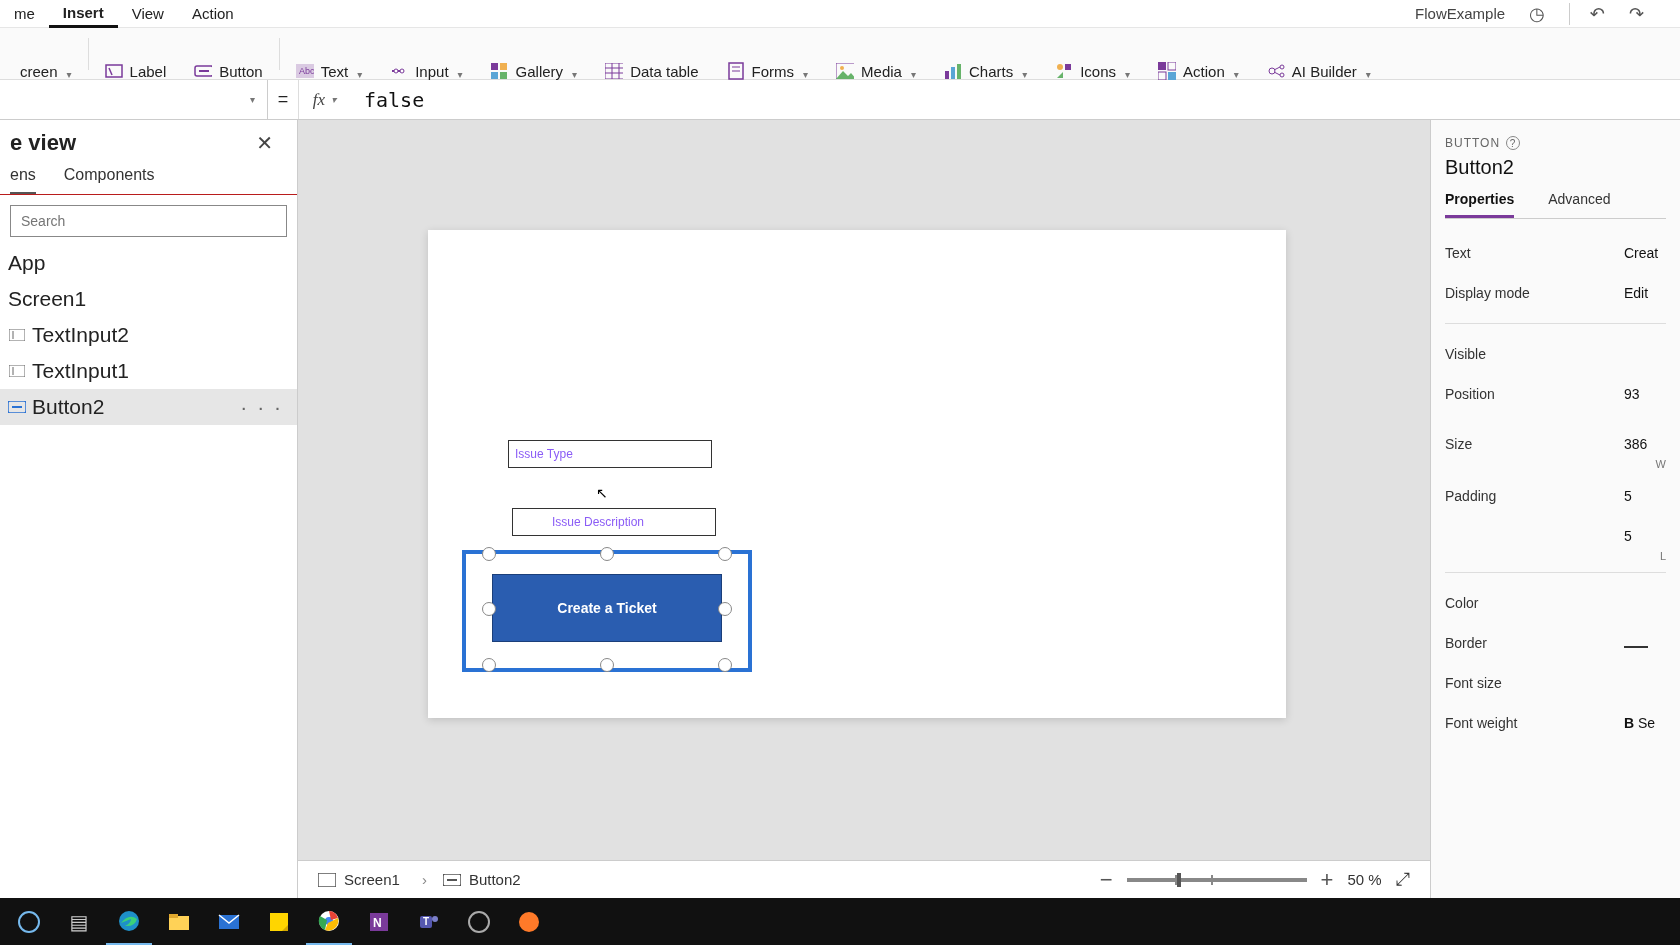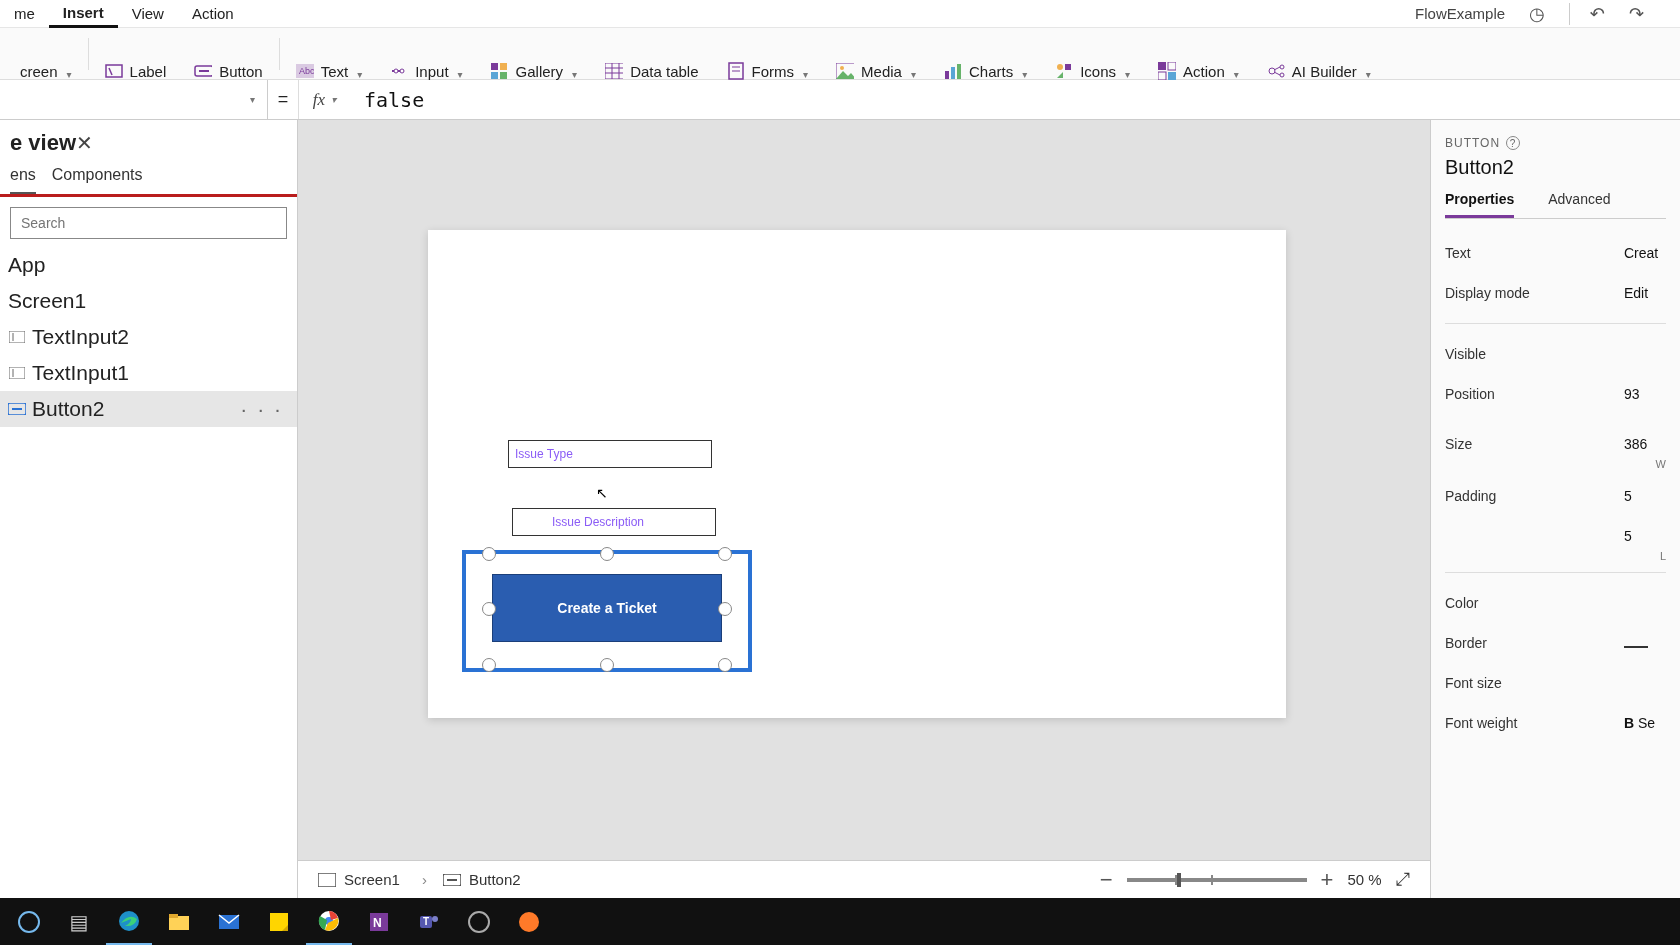--- a/index.html
+++ b/index.html
@@ -26,24 +26,24 @@
     .prop-dropdown { width: 268px; height: 40px; border-right: 1px solid #ccc; display: flex; align-items: center; justify-content: flex-end; padding-right: 12px; }
     .eq-cell { width: 30px; text-align: center; font-size: 18px; color: #222; }
     .fx-cell { width: 52px; text-align: center; font-size: 17px; font-style: italic; color: #444; border-left:1px solid #ddd; height:100%; display:flex; align-items:center; justify-content:center; gap:4px;}
     .formula-input { flex: 1; padding-left: 14px; font-family: Consolas, monospace; font-size: 20px; color: #111; }
 
     
     .main { position: absolute; top: 120px; bottom: 47px; left: 0; right: 0; display: flex; }
 
     
     .tree-panel { width: 298px; background: #fff; border-right: 1px solid #ccc; display: flex; flex-direction: column; }
-    .tree-header { display: flex; align-items: center; justify-content: flex-start; padding: 10px 32px 4px 10px; }
+    .tree-header { display: flex; align-items: center; justify-content: space-between; padding: 10px 24px 4px 10px; }
     .tree-title { font-size: 22px; font-weight: 600; color: #222; }
     .tree-close { font-size: 20px; color: #444; cursor:pointer; }
-    .tree-tabs { display: flex; gap: 16px; padding: 6px 10px 0 10px; border-bottom: 3px solid #b91c1c; }
+    .tree-tabs { display: flex; gap: 28px; padding: 6px 10px 0 10px; border-bottom: 1px solid #b91c1c; }
     .tree-tab { font-size: 16px; color: #333; padding-bottom: 8px; cursor: pointer; }
     .tree-tab.active { border-bottom: 2px solid #555; font-weight:500; }
     .tree-search { margin: 10px 10px 8px 10px; }
     .tree-search input { width: 100%; height: 32px; border: 1px solid #888; padding: 0 10px; font-size: 14px; }
     .tree-list { flex:1; overflow:auto; }
     .tree-row { display:flex; align-items:center; height: 36px; padding-left: 8px; font-size: 21px; color:#222; cursor:pointer; }
     .tree-row.app { font-weight:500; }
     .tree-row.indent1 { padding-left: 8px; }
     .tree-row.indent2 { padding-left: 8px; }
     .tree-row.selected { background:#e6e6e6; }

